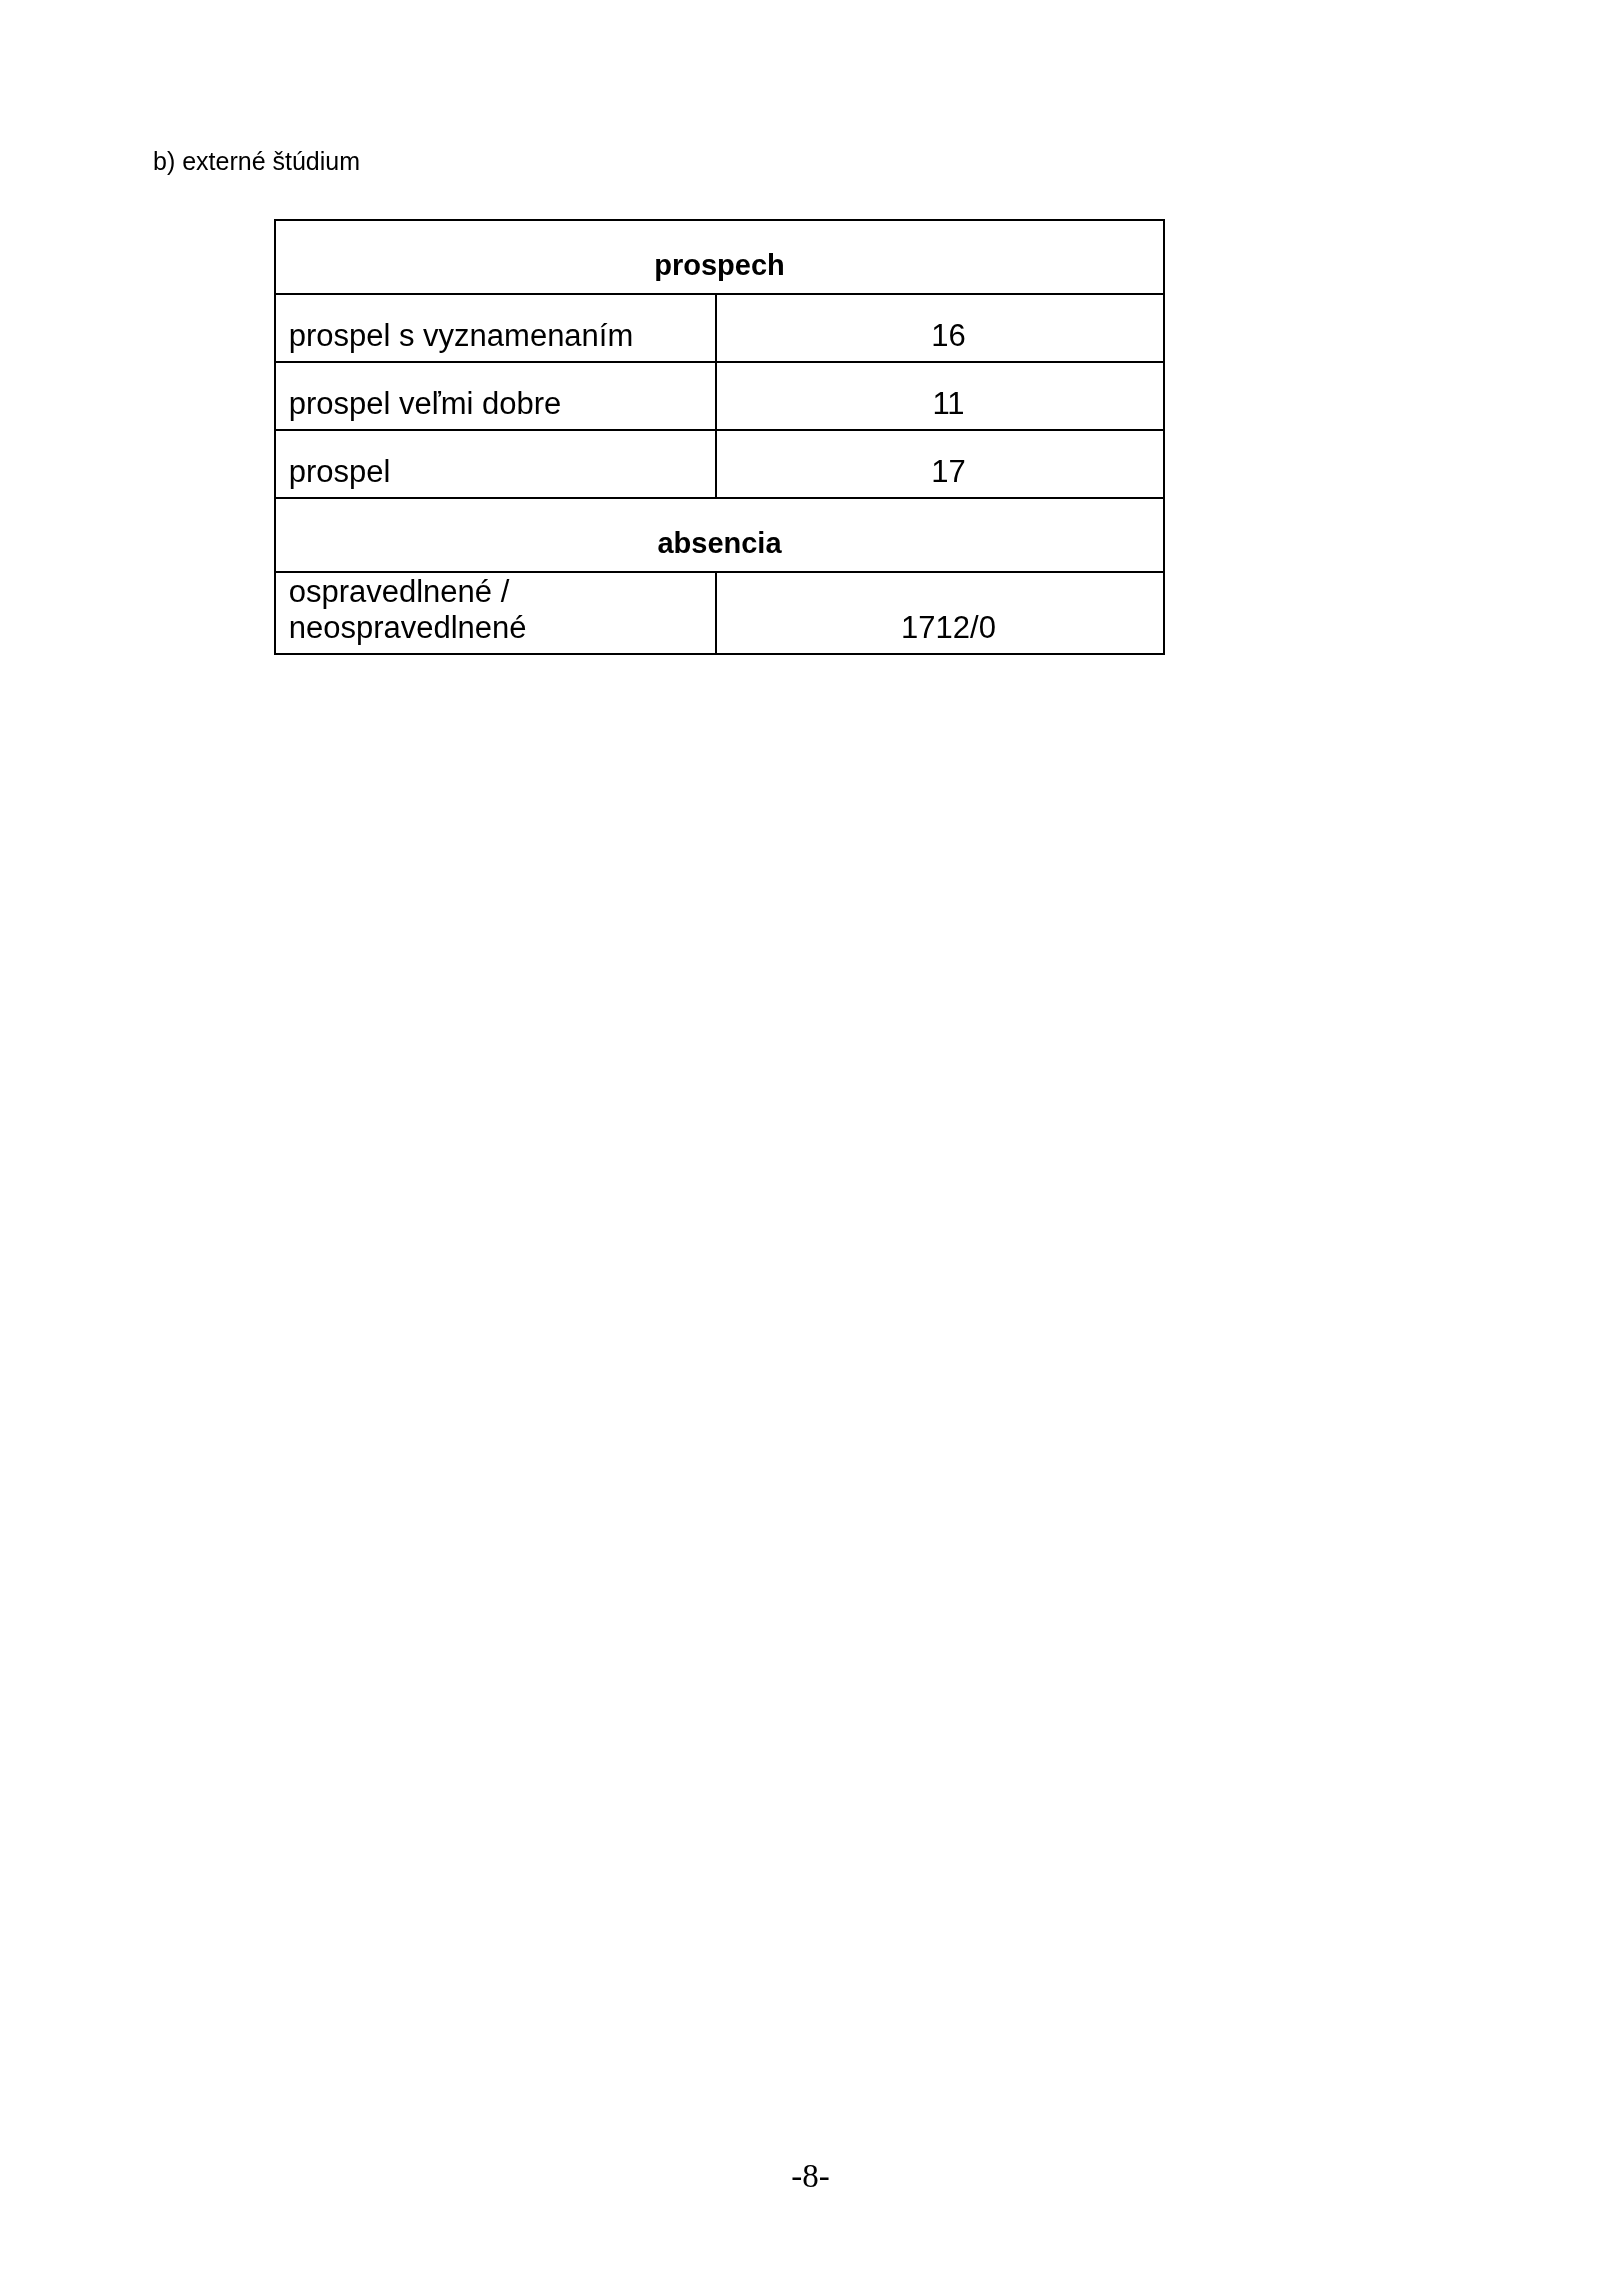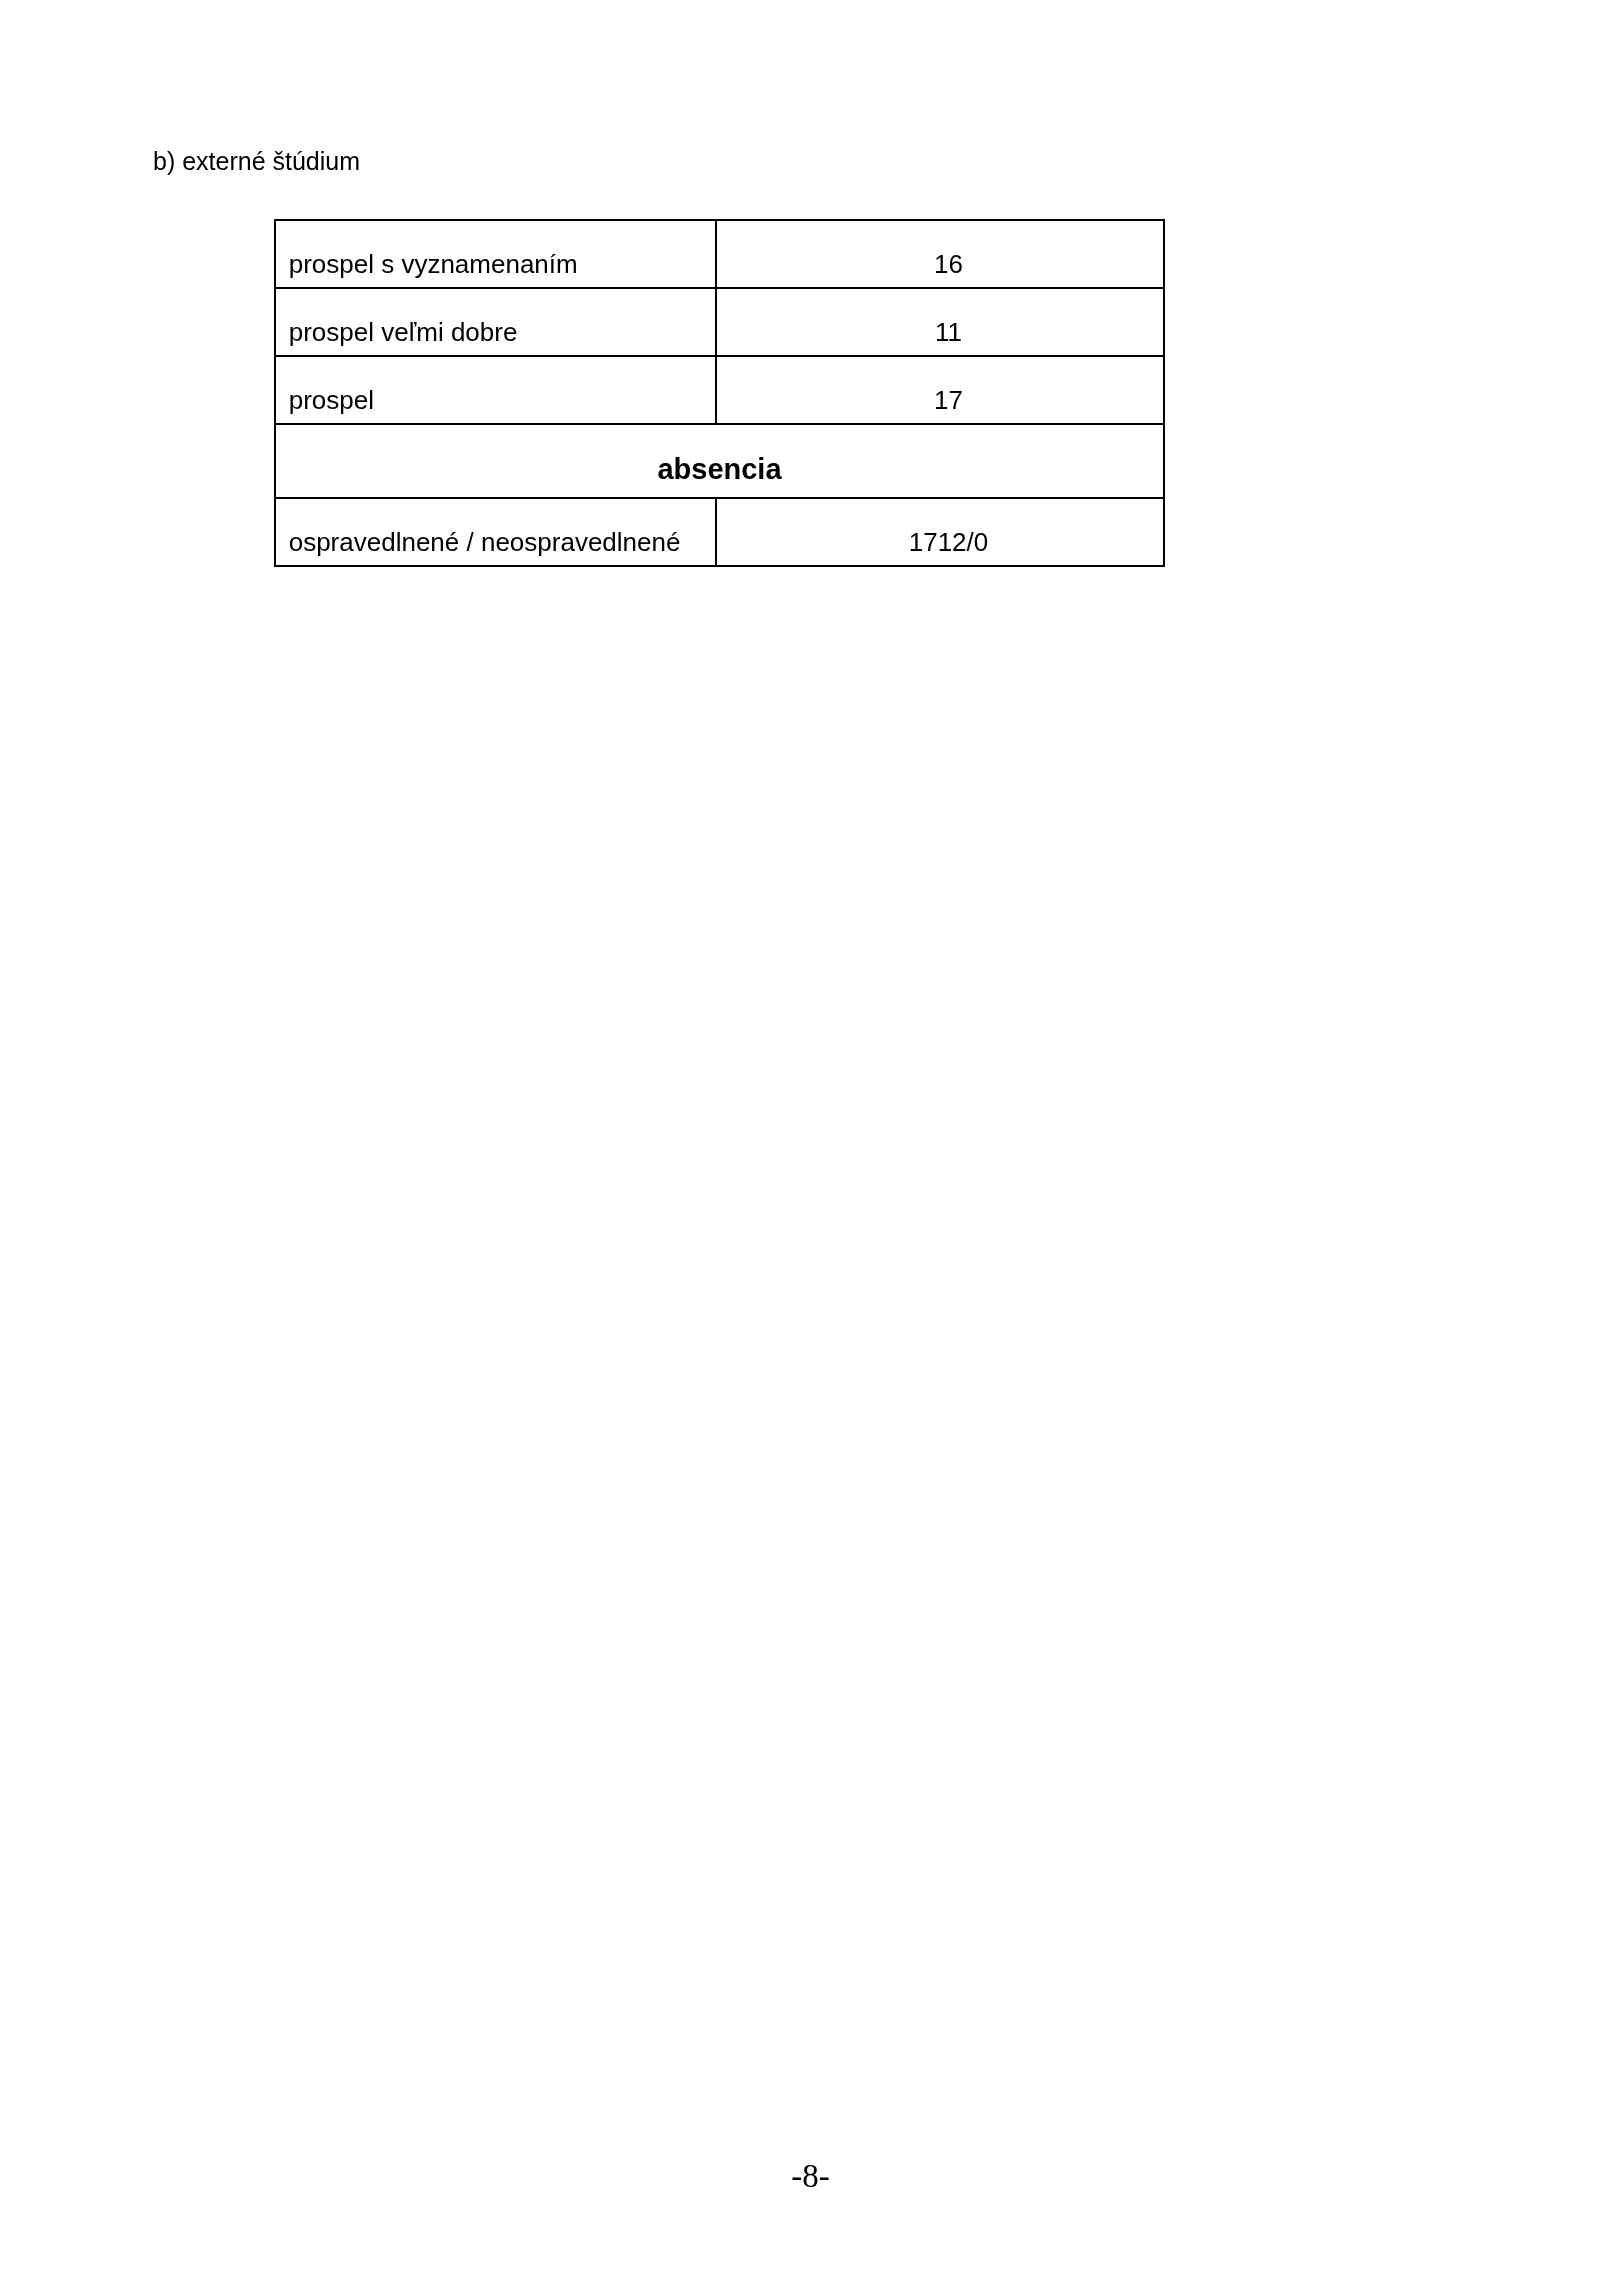--- a/index.html
+++ b/index.html
@@ -42,21 +42,21 @@
   td.hcell {
     height: 74px;
     font-size: 29px;
     font-weight: bold;
     text-align: center;
     vertical-align: bottom;
     padding: 0 0 10.8px 0;
   }
   tr.drow td {
     height: 68px;
-    font-size: 26px;
+    font-size: 31px;
     vertical-align: bottom;
     padding-bottom: 6.9px;
   }
   td.lcell {
     text-align: left;
     padding-left: 12.7px;
   }
   td.vcell {
     text-align: center;
     padding-left: 18px;
@@ -77,20 +77,23 @@
 <div>
 
   <h1 class="heading">b) externé štúdium</h1>
 
   <table class="report-table">
     <colgroup>
       <col class="c-label">
       <col class="c-value">
     </colgroup>
     <tbody>
+      <tr>
+        <td colspan="2" class="hcell">prospech</td>
+      </tr>
 
       <tr class="drow">
         <td class="lcell">prospel s vyznamenaním</td>
         <td class="vcell">16</td>
       </tr>
 
       <tr class="drow">
         <td class="lcell">prospel veľmi dobre</td>
         <td class="vcell">11</td>
       </tr>

